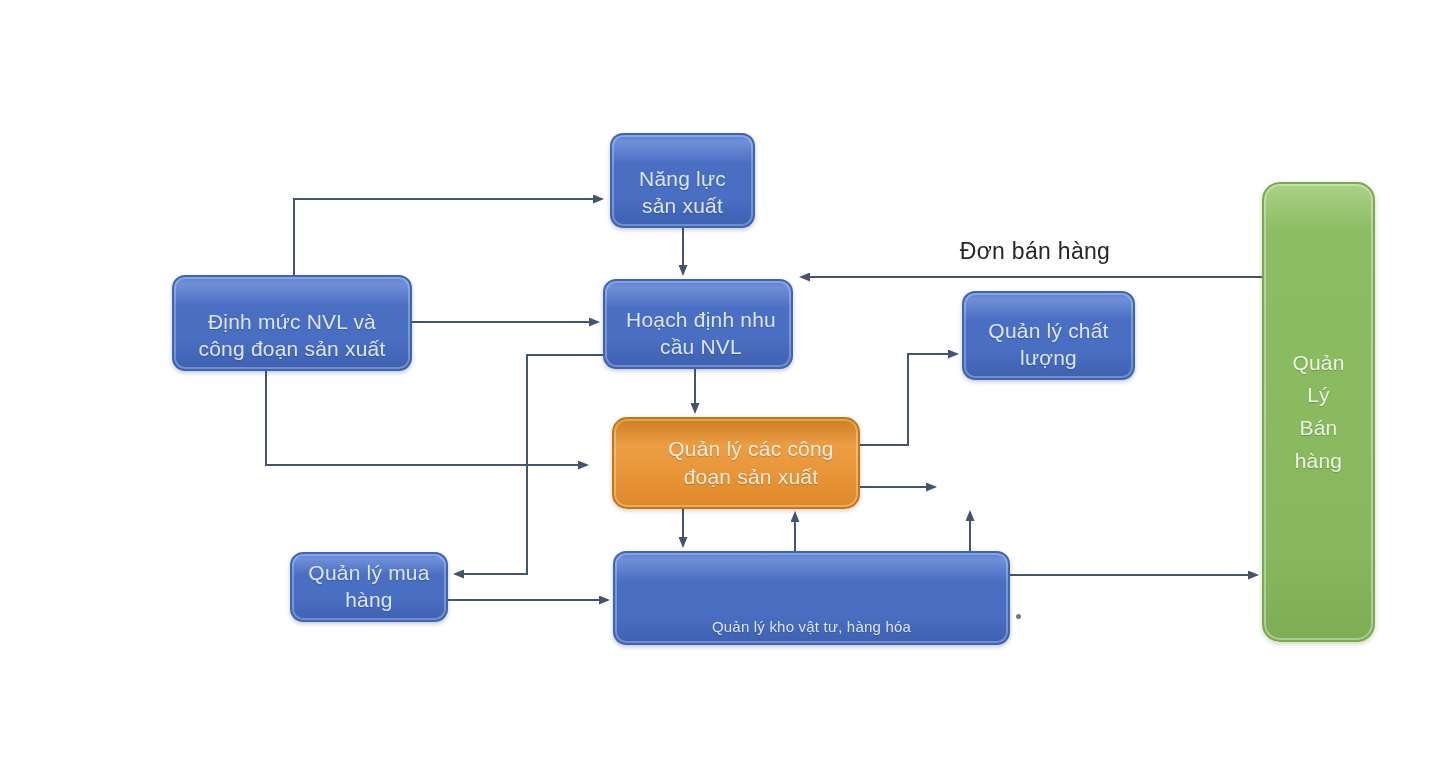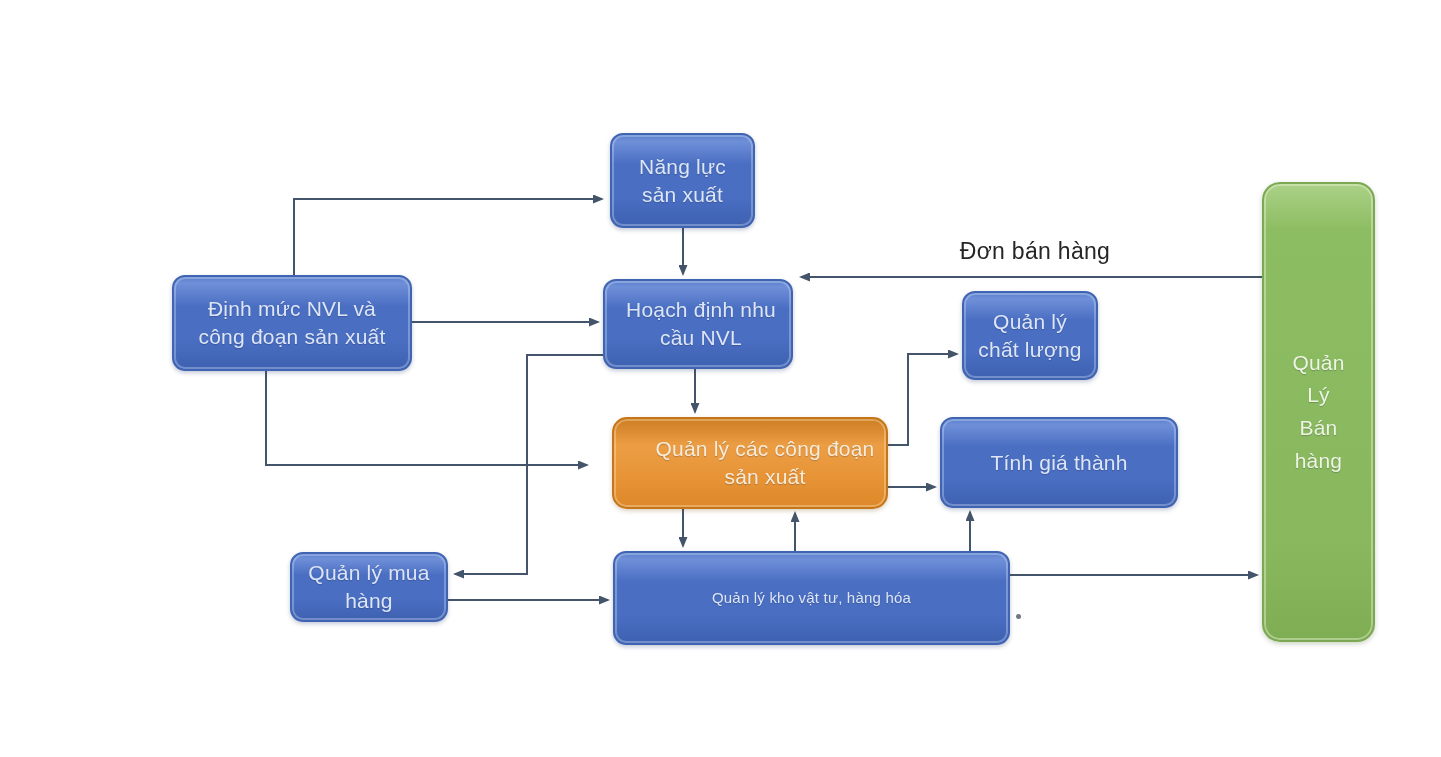--- a/index.html
+++ b/index.html
@@ -15,20 +15,21 @@
     text-align:center;box-sizing:border-box;padding:6px 10px;
     font-size:21px;line-height:1.32;letter-spacing:.2px;
     text-shadow:0 1px 1px rgba(20,30,60,.25);
     border-radius:13px;
   }
   .node.blue{
     color:#dde6f6;
     background:linear-gradient(180deg,#5c80cd 0%,#6f8fd8 7%,#4a6ec2 32%,#4a6ec2 68%,#3e61b1 100%);
     border:2px solid #4164b2;
     box-shadow:inset 0 0 0 2px rgba(210,225,250,.35), 0 2px 4px rgba(40,60,110,.28);
+    align-items:flex-end;
   }
   .node.orange{
     color:#f8ecd9;
     background:linear-gradient(180deg,#cd7d22 0%,#ec9e45 30%,#e89538 62%,#dd8829 100%);
     border:2px solid #c57619;
     box-shadow:inset 0 0 0 2px rgba(255,235,200,.35), 0 2px 4px rgba(120,70,10,.25);
     border-radius:15px;
   }
   .node.green{
     color:#eef5e3;
@@ -80,31 +81,28 @@
   </div>
 
   <div class="node blue" style="left:172px;top:275px;width:240px;height:96px;">
     <span>Định mức NVL và công đoạn sản xuất</span>
   </div>
 
   <div class="node blue" style="left:603px;top:279px;width:190px;height:90px;padding-left:16px;">
     <span>Hoạch định nhu cầu NVL</span>
   </div>
 
-  <div class="node orange" style="left:612px;top:417px;width:276px;height:92px;padding-left:40px;">
+  <div class="node orange" style="left:612px;top:417px;width:248px;height:92px;padding-left:40px;">
     <span>Quản lý các công đoạn sản xuất</span>
   </div>
 
-  <div class="node blue" style="left:962px;top:291px;width:136px;height:89px;">
+  <div class="node blue" style="left:962px;top:291px;width:173px;height:89px;">
     <span>Quản lý chất lượng</span>
   </div>
 
-  <div class="node blue" style="left:940px;top:417px;width:238px;height:91px;">
-    <span>Tính giá thành</span>
-  </div>
 
   <div class="node blue" style="left:290px;top:552px;width:158px;height:70px;">
     <span>Quản lý mua hàng</span>
   </div>
 
   <div class="node blue" style="left:613px;top:551px;width:397px;height:94px;font-size:15px;">
     <span>Quản lý kho vật tư,  hàng hóa</span>
   </div>
 
   <div class="node green" style="left:1262px;top:182px;width:113px;height:460px;padding:6px 34px;">

